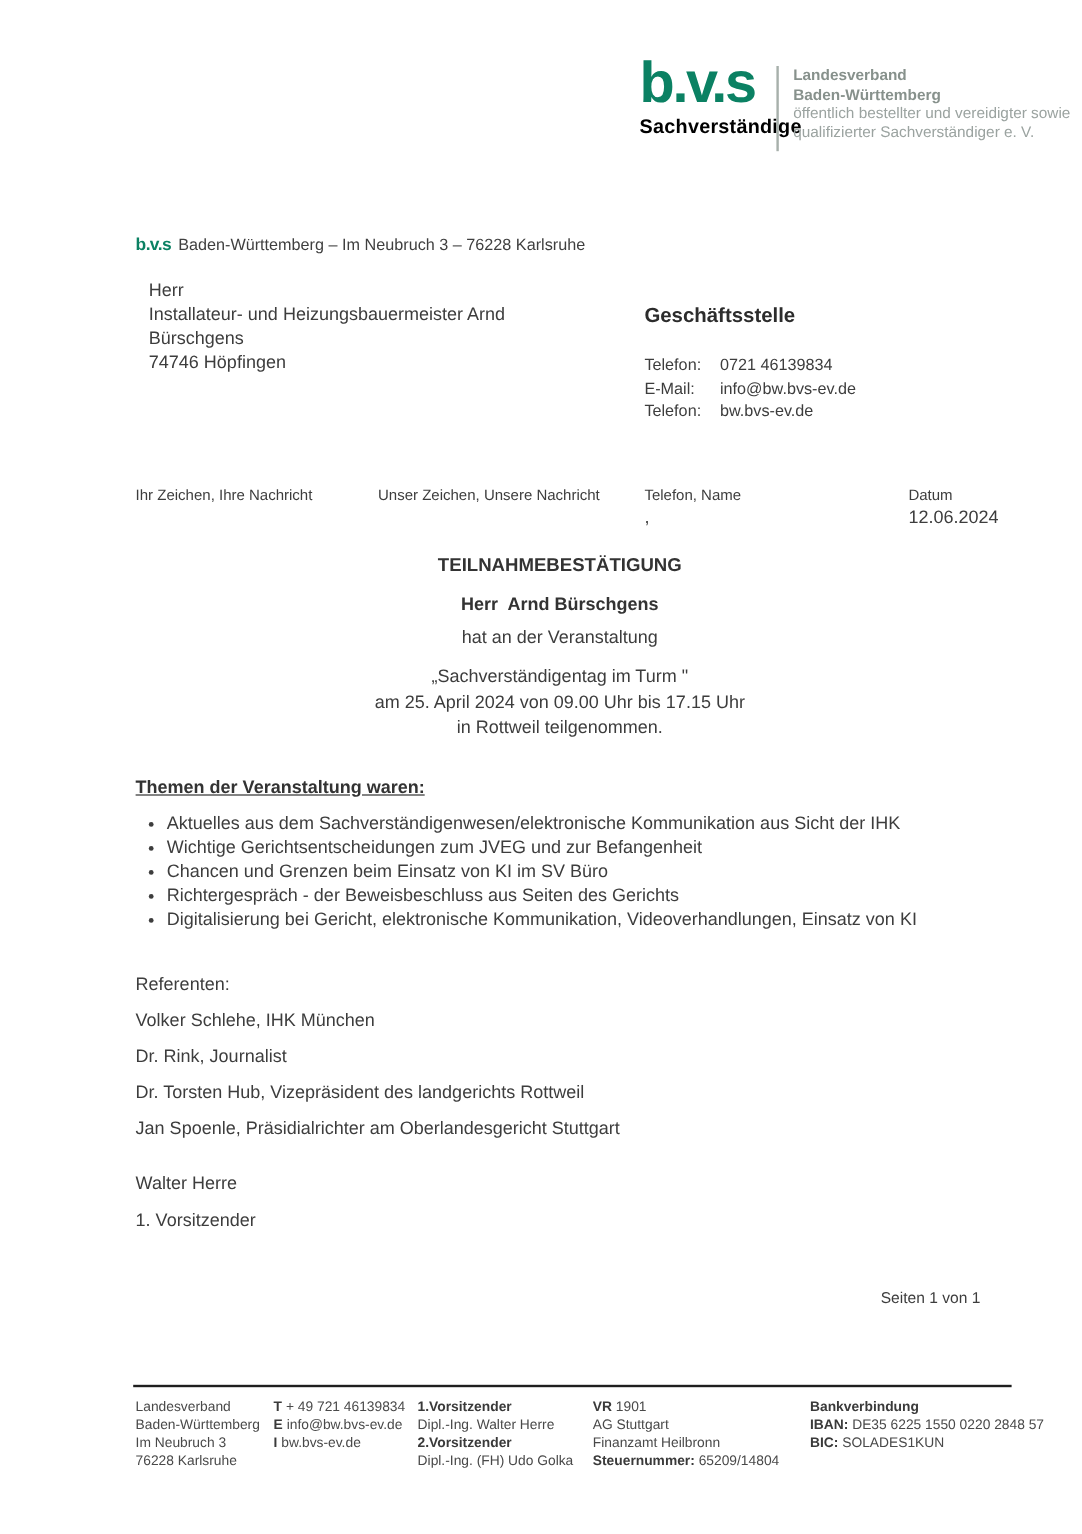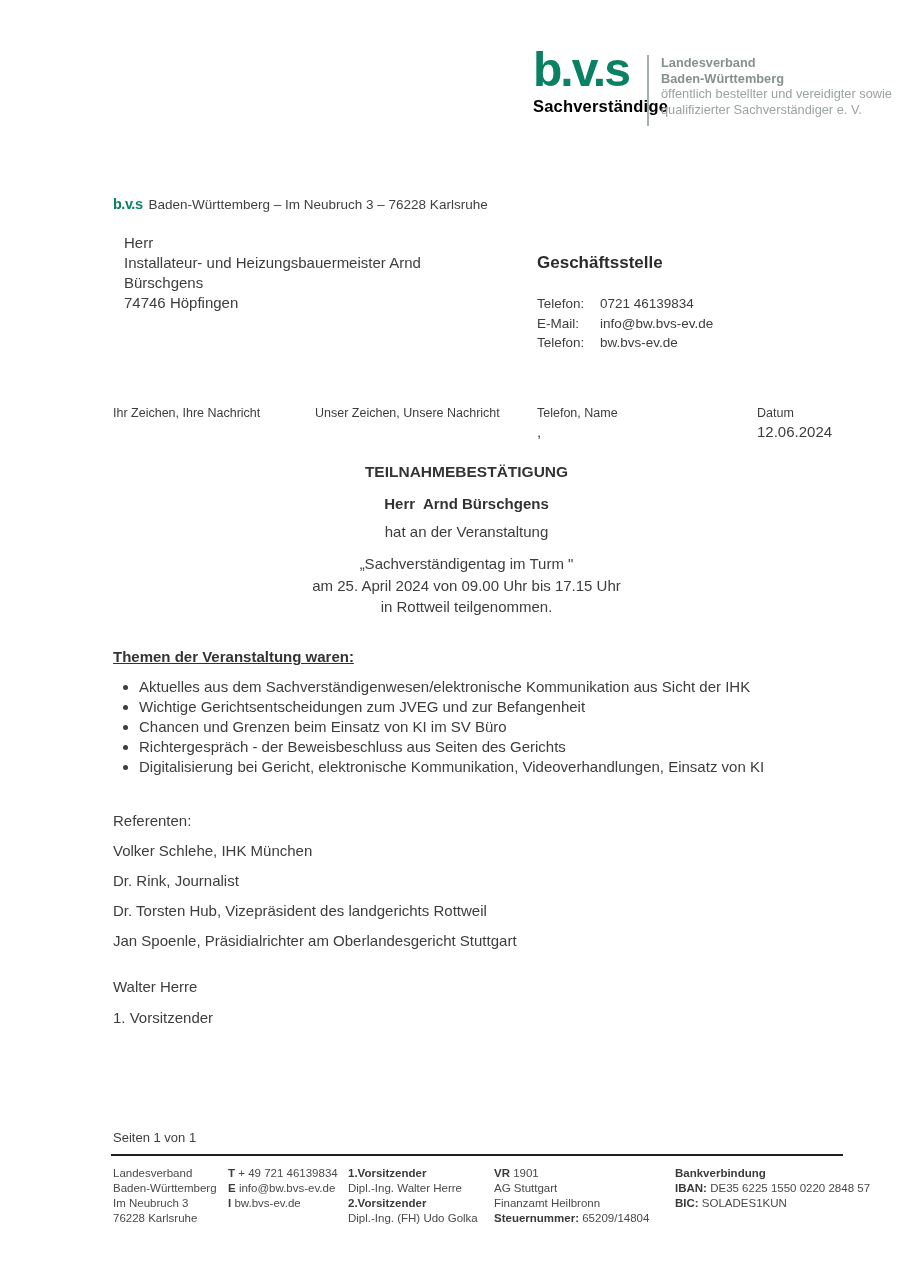--- a/index.html
+++ b/index.html
@@ -55,21 +55,21 @@
 
   
   .referents { position:absolute; left:113px; top:811px; font-size:15px; color:#3d3d3d; }
   .referents div { margin-bottom:10px; line-height:20px; }
 
   
   .signature { position:absolute; left:113px; top:977px; font-size:15px; color:#3d3d3d; }
   .signature div { margin-bottom:11px; line-height:20px; }
 
   
-  .page-count { position:absolute; left:113px; top:1130px; width:704px; text-align:left; font-size:13px; color:#3d3d3d; }
+  .page-count { position:absolute; left:113px; top:1074px; width:704px; text-align:right; font-size:13px; color:#3d3d3d; }
   .footer-rule { position:absolute; left:111px; top:1154px; width:732px; height:2px; background:#1f1f1f; }
   .footer { position:absolute; left:0; top:1166px; width:902px; font-size:11.5px; line-height:15px; color:#494949; }
   .f-col { position:absolute; top:0; }
   .f-col.a { left:113px; } .f-col.b { left:228px; } .f-col.c { left:348px; }
   .f-col.d { left:494px; } .f-col.e { left:675px; }
   .footer b { color:#3a3a3a; }
 </style>
 </head>
 <body>
 

